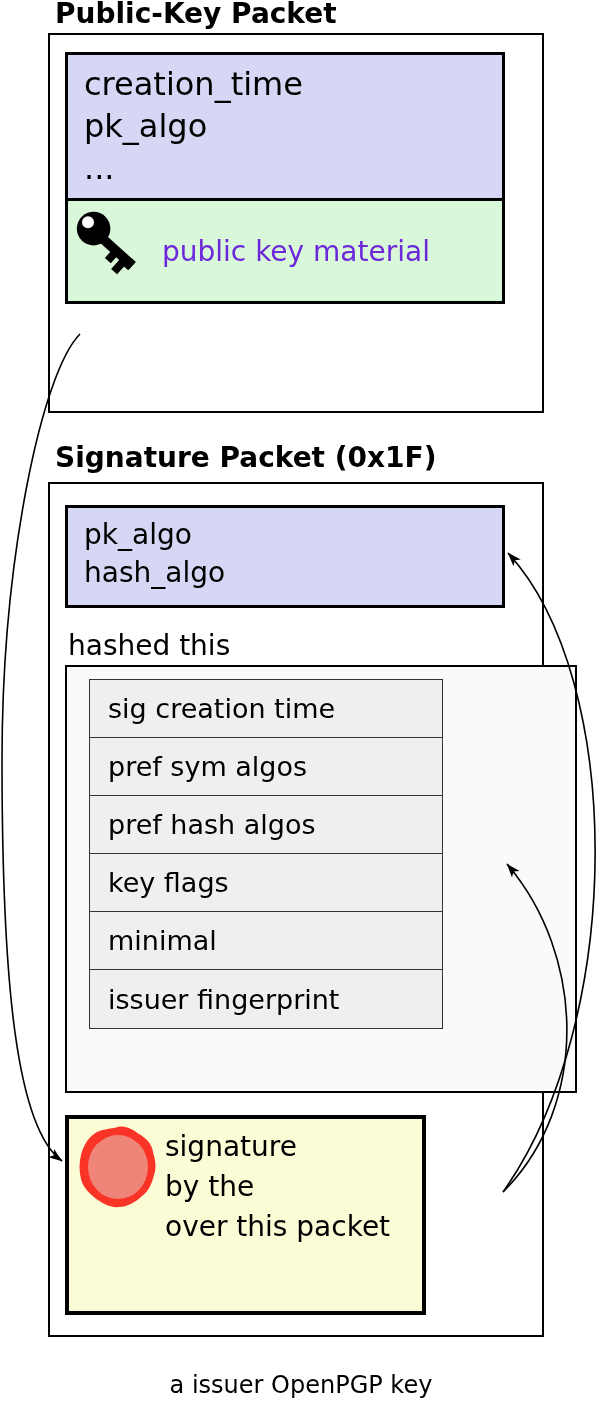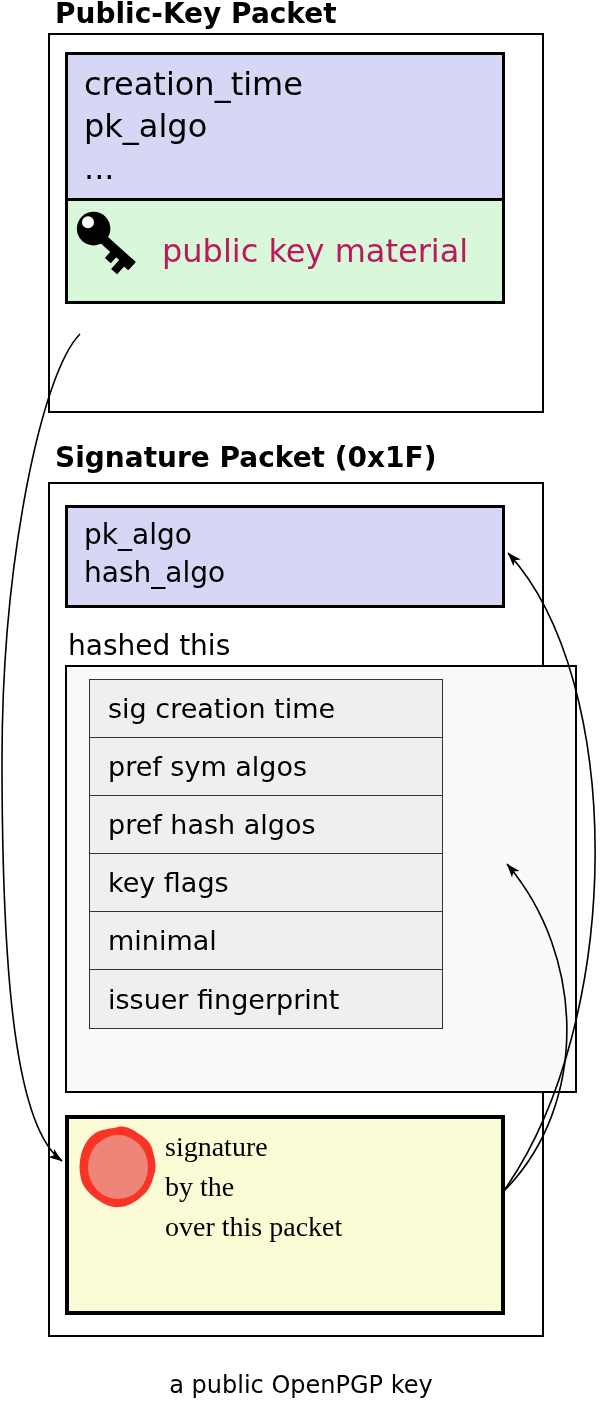--- a/index.html
+++ b/index.html
@@ -30,21 +30,21 @@
   .pkp-fields{
     background:#d6d6f5;height:135px;
     font-size:32px;line-height:42px;padding:8px 0 0 16px;
     border-bottom:3px solid #000;
   }
   .pkp-material{
     background:#d9f7d9;height:100px;
     display:flex;align-items:center;
   }
   .pkp-material .label{
-    color:#be185d;font-size:32px;margin-left:14px;white-space:nowrap;
+    color:#6d28d9;font-size:28px;margin-left:14px;white-space:nowrap;
   }
 
   .hashed-label{font-size:28px;line-height:32px;}
   .hashed-box{
     border:2.5px solid #000;background:#fafafa;
   }
   .sub-table{
     position:absolute;left:22px;top:12px;width:352px;
     border:1.5px solid #333;background:#efefef;
   }
@@ -116,37 +116,37 @@
     <div class="sub-table">
       <div class="sub-row">sig creation time</div>
       <div class="sub-row">pref sym algos</div>
       <div class="sub-row">pref hash algos</div>
       <div class="sub-row">key flags</div>
       <div class="sub-row">minimal</div>
       <div class="sub-row">issuer fingerprint</div>
     </div>
   </div>
 
-  <div class="abs sig-box" style="left:65px;top:1115px;width:440px;height:200px;font-family:Liberation Serif, serif;">
+  <div class="abs sig-box" style="left:65px;top:1115px;width:361px;height:200px;">
     <span class="abs" style="left:9px;top:6px;">
       <svg width="80" height="84" viewBox="0 0 80 84">
         <path d="M40,2 C48,0 55,5 61,9 C68,13 74,19 75,27 C77,34 79,42 76,50
                  C74,58 71,66 64,71 C58,77 49,82 41,82 C32,83 24,78 17,73
                  C11,68 5,62 3,54 C1,46 1,38 3,30 C5,22 9,14 16,9 C23,4 32,4 40,2 Z" fill="#fa3327"></path>
         <ellipse cx="40" cy="42" rx="30" ry="32" fill="#ef8578"></ellipse>
       </svg>
     </span>
     <div class="sig-text">
       <div>signature</div>
       <div>by the</div>
       <div>over this packet</div>
     </div>
   </div>
 
-  <div class="abs caption" style="left:0;top:1370px;">a public OpenPGP key</div>
+  <div class="abs caption" style="left:0;top:1370px;">a issuer OpenPGP key</div>
 
   <svg id="arrows" width="602" height="1406" viewBox="0 0 602 1406">
     <defs>
       <marker id="ah" markerUnits="userSpaceOnUse" markerWidth="16" markerHeight="12" refX="13.5" refY="6" orient="auto">
         <path d="M0,1 L14,6 L0,11 L3.5,6 Z" fill="#000"></path>
       </marker>
     </defs>
 
     <path d="M 80 334 C 42 372, 2 560, 2 760 C 2 980, 16 1128, 62 1161" fill="none" stroke="#000" stroke-width="1.6" marker-end="url(#ah)"></path>
 

